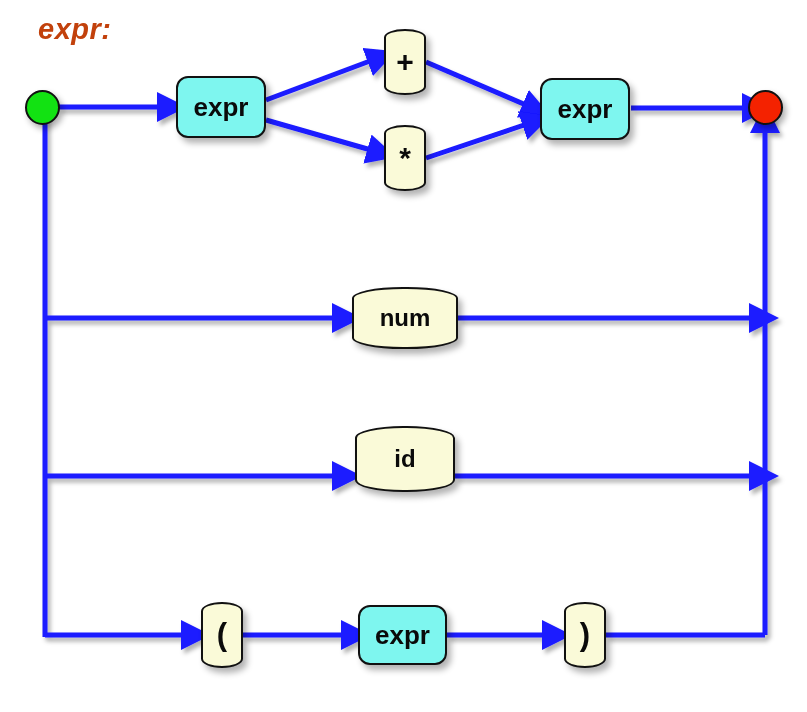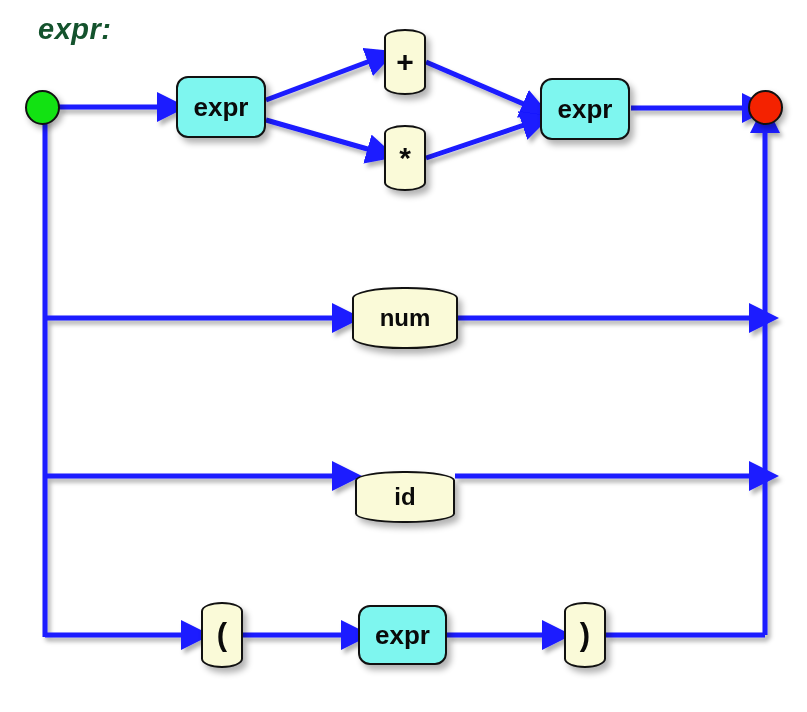--- a/index.html
+++ b/index.html
@@ -24,21 +24,21 @@
     width: 807px;
     height: 712px;
   }
   .title {
     position: absolute;
     left: 38px;
     top: 13px;
     font-size: 29px;
     font-weight: bold;
     font-style: italic;
-    color: #14532d;
+    color: #c2410c;
     letter-spacing: 0.5px;
     white-space: nowrap;
   }
   .node {
     position: absolute;
     box-sizing: border-box;
     display: flex;
     align-items: center;
     justify-content: center;
     font-weight: bold;
@@ -130,21 +130,21 @@
   <div class="node nonterm" style="left:176px; top:76px; width:90px; height:62px;">expr</div>
 
   <div class="node term-op" style="left:384px; top:29px; width:42px; height:66px;">+</div>
 
   <div class="node term-op" style="left:384px; top:125px; width:42px; height:66px;">*</div>
 
   <div class="node nonterm" style="left:540px; top:78px; width:90px; height:62px;">expr</div>
 
   <div class="node term" style="left:352px; top:287px; width:106px; height:62px;">num</div>
 
-  <div class="node term" style="left:355px; top:471px; width:100px; height:52px;">id</div>
+  <div class="node term" style="left:355px; top:426px; width:100px; height:66px;">id</div>
 
   <div class="node term-paren" style="left:201px; top:602px; width:42px; height:66px;">(</div>
 
   <div class="node nonterm" style="left:358px; top:605px; width:89px; height:60px;">expr</div>
 
   <div class="node term-paren" style="left:564px; top:602px; width:42px; height:66px;">)</div>
 
 </div>
 
 </body></html>

